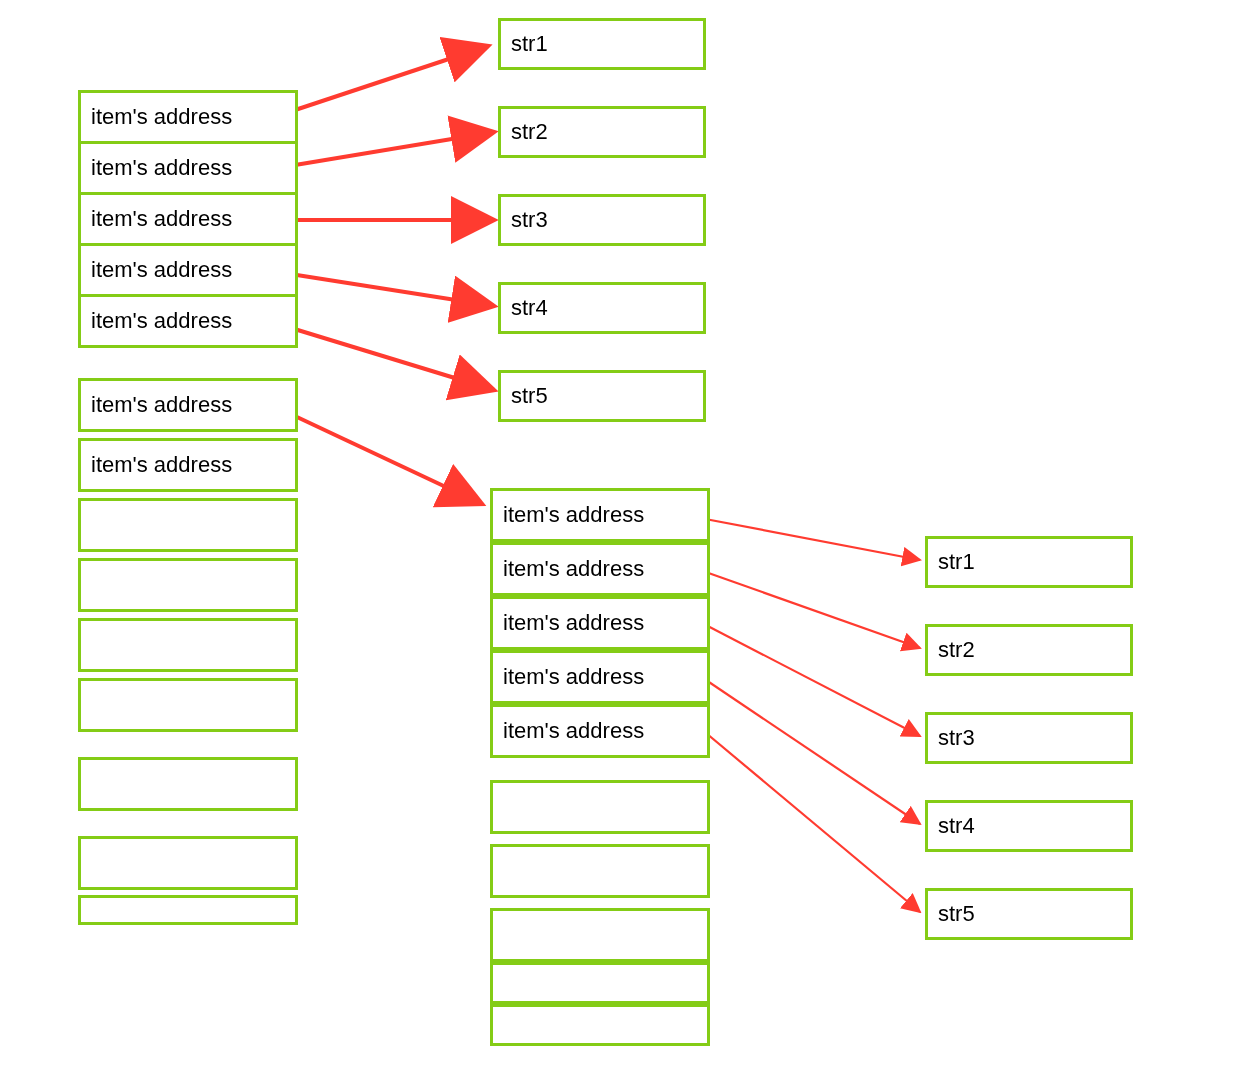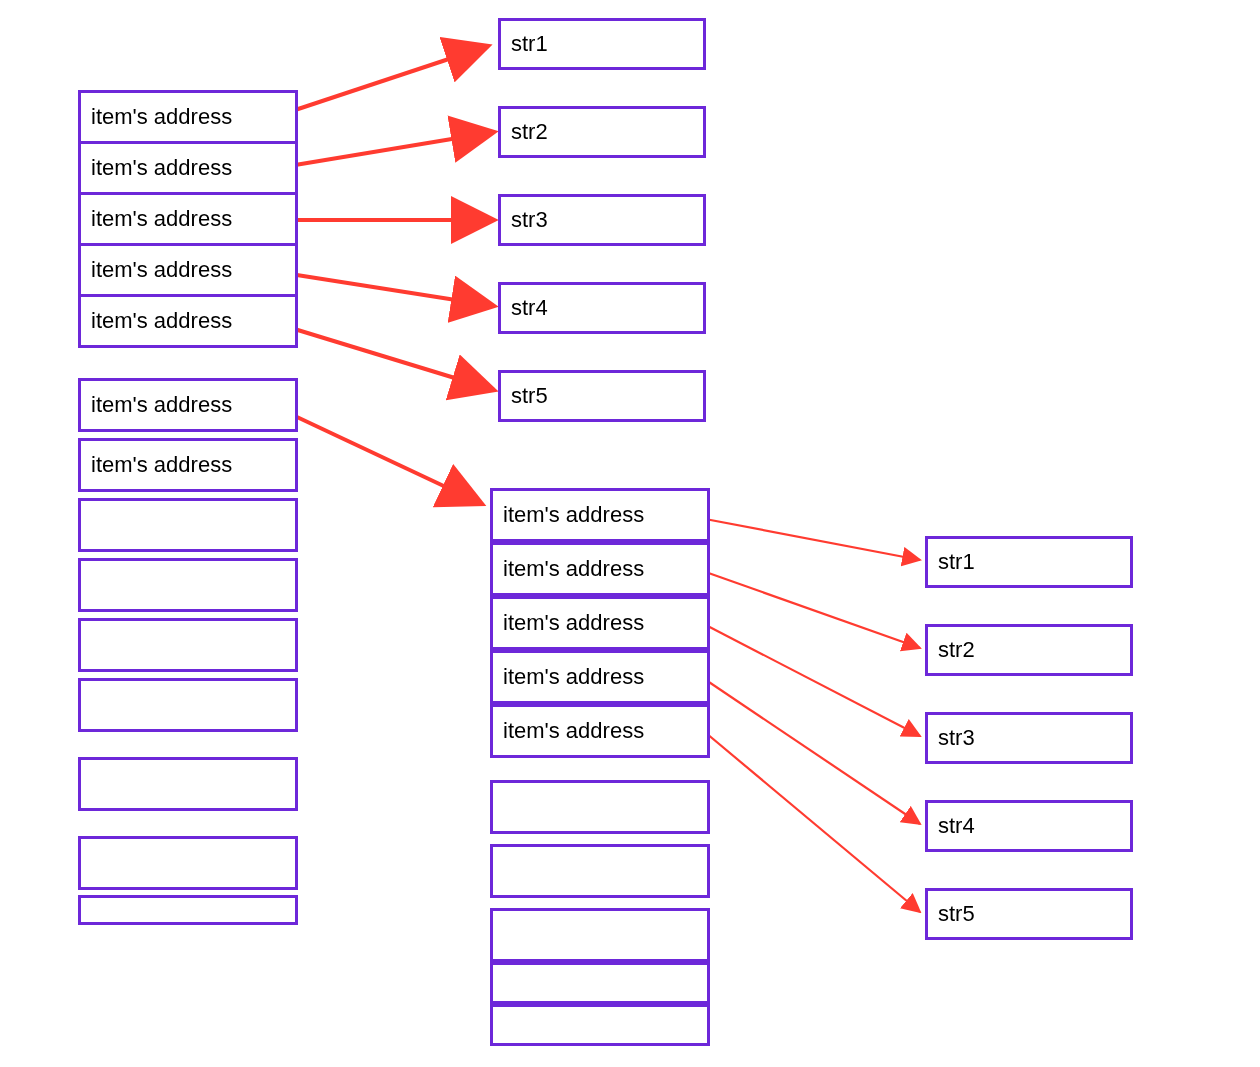--- a/index.html
+++ b/index.html
@@ -13,21 +13,21 @@
     color: #000;
   }
   .stage {
     position: relative;
     width: 1260px;
     height: 1067px;
   }
   .cell {
     position: absolute;
     box-sizing: border-box;
-    border: 3px solid #6d28d9;
+    border: 3px solid #84cc16;
     background: #fff;
     display: flex;
     align-items: center;
     padding-left: 10px;
   }
   svg.arrows {
     position: absolute;
     left: 0; top: 0;
     width: 1260px;
     height: 1067px;

